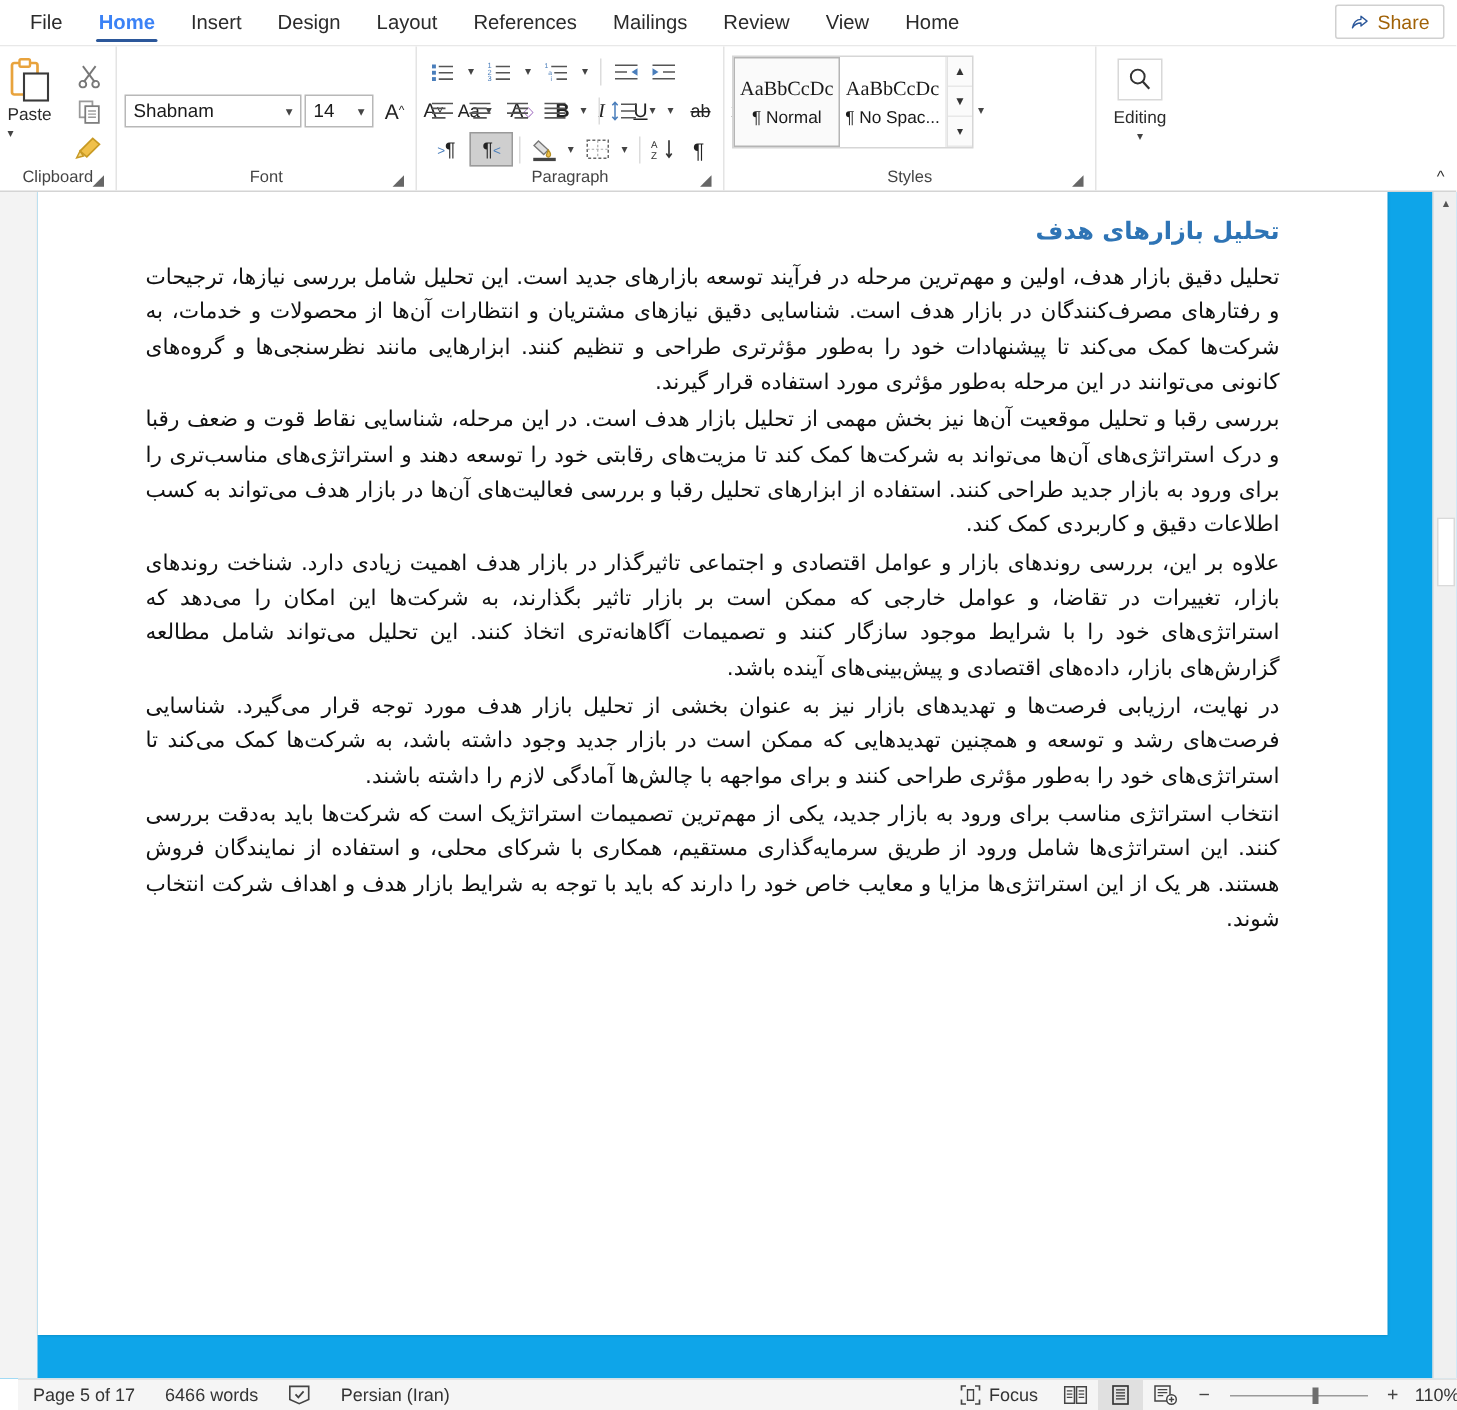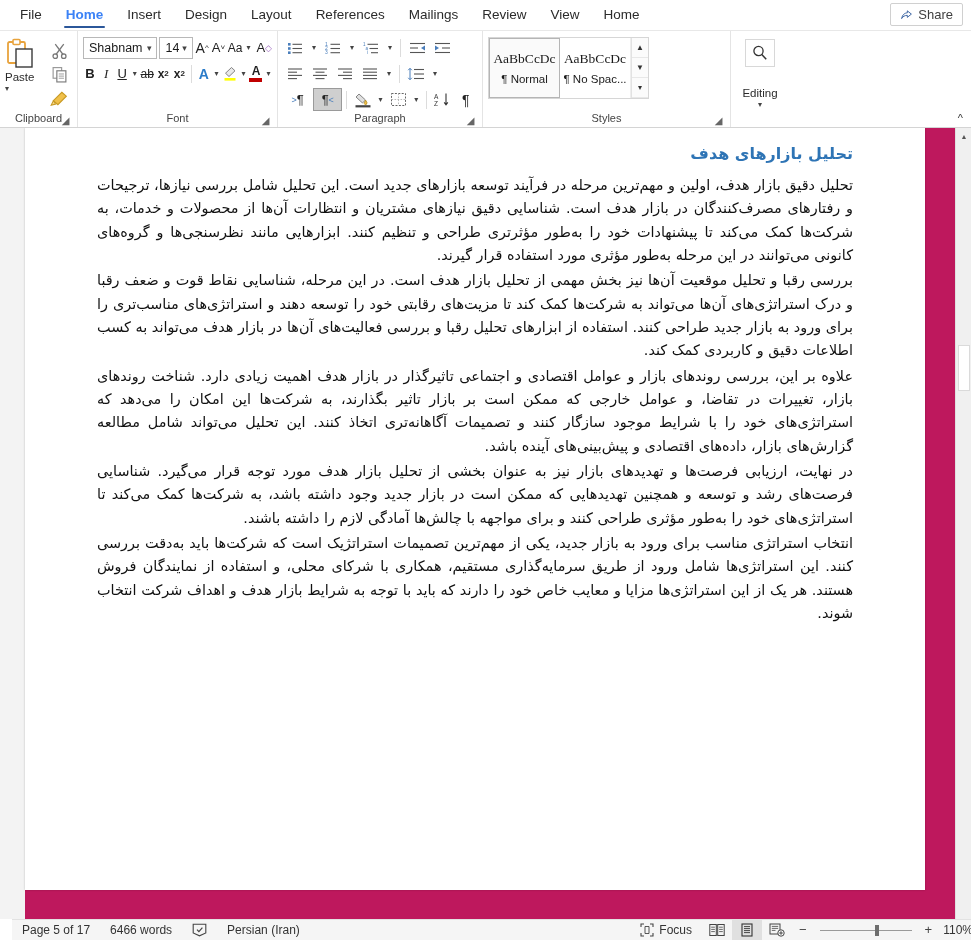--- a/index.html
+++ b/index.html
@@ -42,21 +42,21 @@
   .share-btn {
     position: absolute;
     right: 8px; top: 3px;
     height: 23px;
     border: 1px solid #d0d0d0;
     background: #fff;
     border-radius: 2px;
     display: flex; align-items: center; gap: 5px;
     padding: 0 9px;
     font-size: 13px;
-    color: #404040;
+    color: #a16207;
     cursor: default;
   }
 
   
   .ribbon {
     height: 97px;
     background: #ffffff;
     display: flex;
     align-items: stretch;
     border-bottom: 1px solid #d4d4d4;
@@ -96,21 +96,21 @@
   .paste-label { font-size: 11.5px; color: #2b2b2b; margin-top: 1px; }
   .caret-sm { font-size: 8px; color: #444; line-height: 8px; margin-top: 2px;}
   .clip-small-col {
     display: flex; flex-direction: column; gap: 1px;
     width: 28px; padding-top: 3px; align-items:center;
   }
   .mini-btn { width: 24px; height: 23px; display:flex; align-items:center; justify-content:center; }
 
   
   .g-font { width: 200px; }
-  .font-rows { display: flex; flex-direction: column; gap: 3px; width:100%; }
+  .font-rows { display: flex; flex-direction: row; gap: 3px; width:100%; }
   .font-row { display: flex; align-items: center; gap: 2px; }
   .combo {
     height: 22px;
     border: 1px solid #b8b8b8;
     background: #fff;
     display: flex; align-items: center;
     padding: 0 2px 0 5px;
     font-size: 12.5px;
     color: #1a1a1a;
   }
@@ -156,33 +156,33 @@
   .gallery-scroll { width: 17px; display:flex; flex-direction:column; border-left:1px solid #e2e2e2; }
   .gs-btn { flex:1; display:flex; align-items:center; justify-content:center; font-size:8px; color:#333; border-bottom:1px solid #e8e8e8; background:#fbfbfb;}
 
   
   .g-editing { width: 58px; border-right: none; }
   .edit-col { display:flex; flex-direction:column; align-items:center; width:100%; padding-top:3px;}
   .edit-icon {
     width: 30px; height: 28px; border: 1px solid #d8d8d8; background:#fff;
     display:flex; align-items:center; justify-content:center;
   }
-  .edit-label { font-size: 11.5px; color: #2b2b2b; margin-top: 20px; }
+  .edit-label { font-size: 11.5px; color: #2b2b2b; margin-top: 6px; }
 
   .ribbon-collapse {
     position: absolute;
     right: 8px; bottom: 3px;
     font-size: 11px; color: #333;
   }
 
   
   .docarea {
     position: relative;
     height: 791px;
-    background: #be185d;
+    background: #0ea5e9;
     overflow: hidden;
   }
   .page {
     position: absolute;
     left: 25px; top: 0;
     width: 900px;
     height: 762px;
     background: #ffffff;
     box-shadow: 0 0 2px rgba(0,0,0,0.22);
   }

